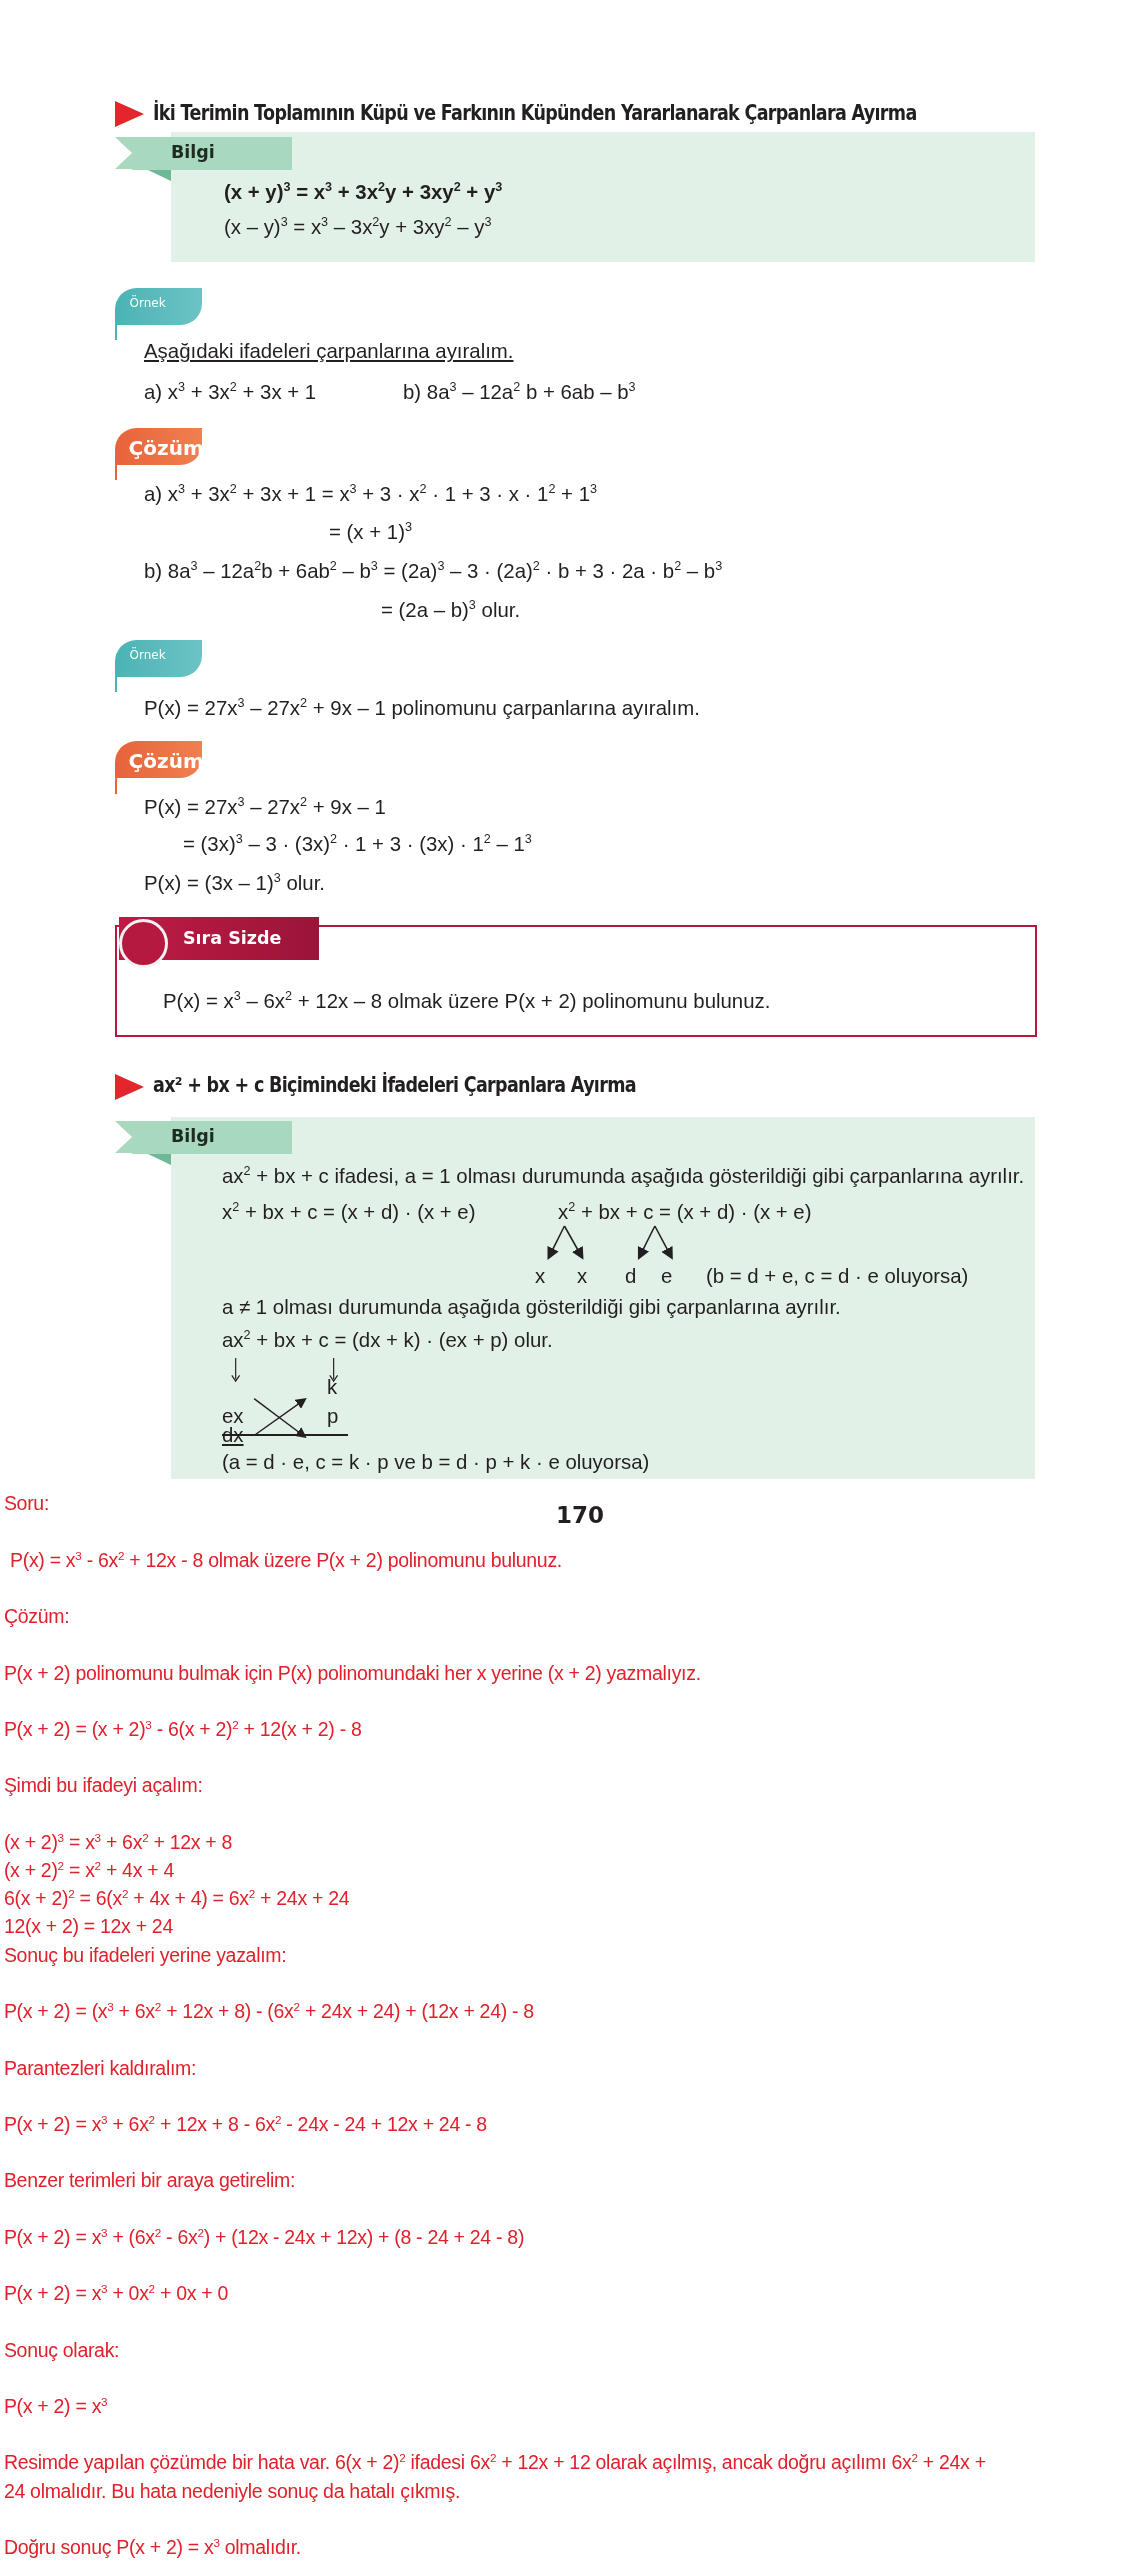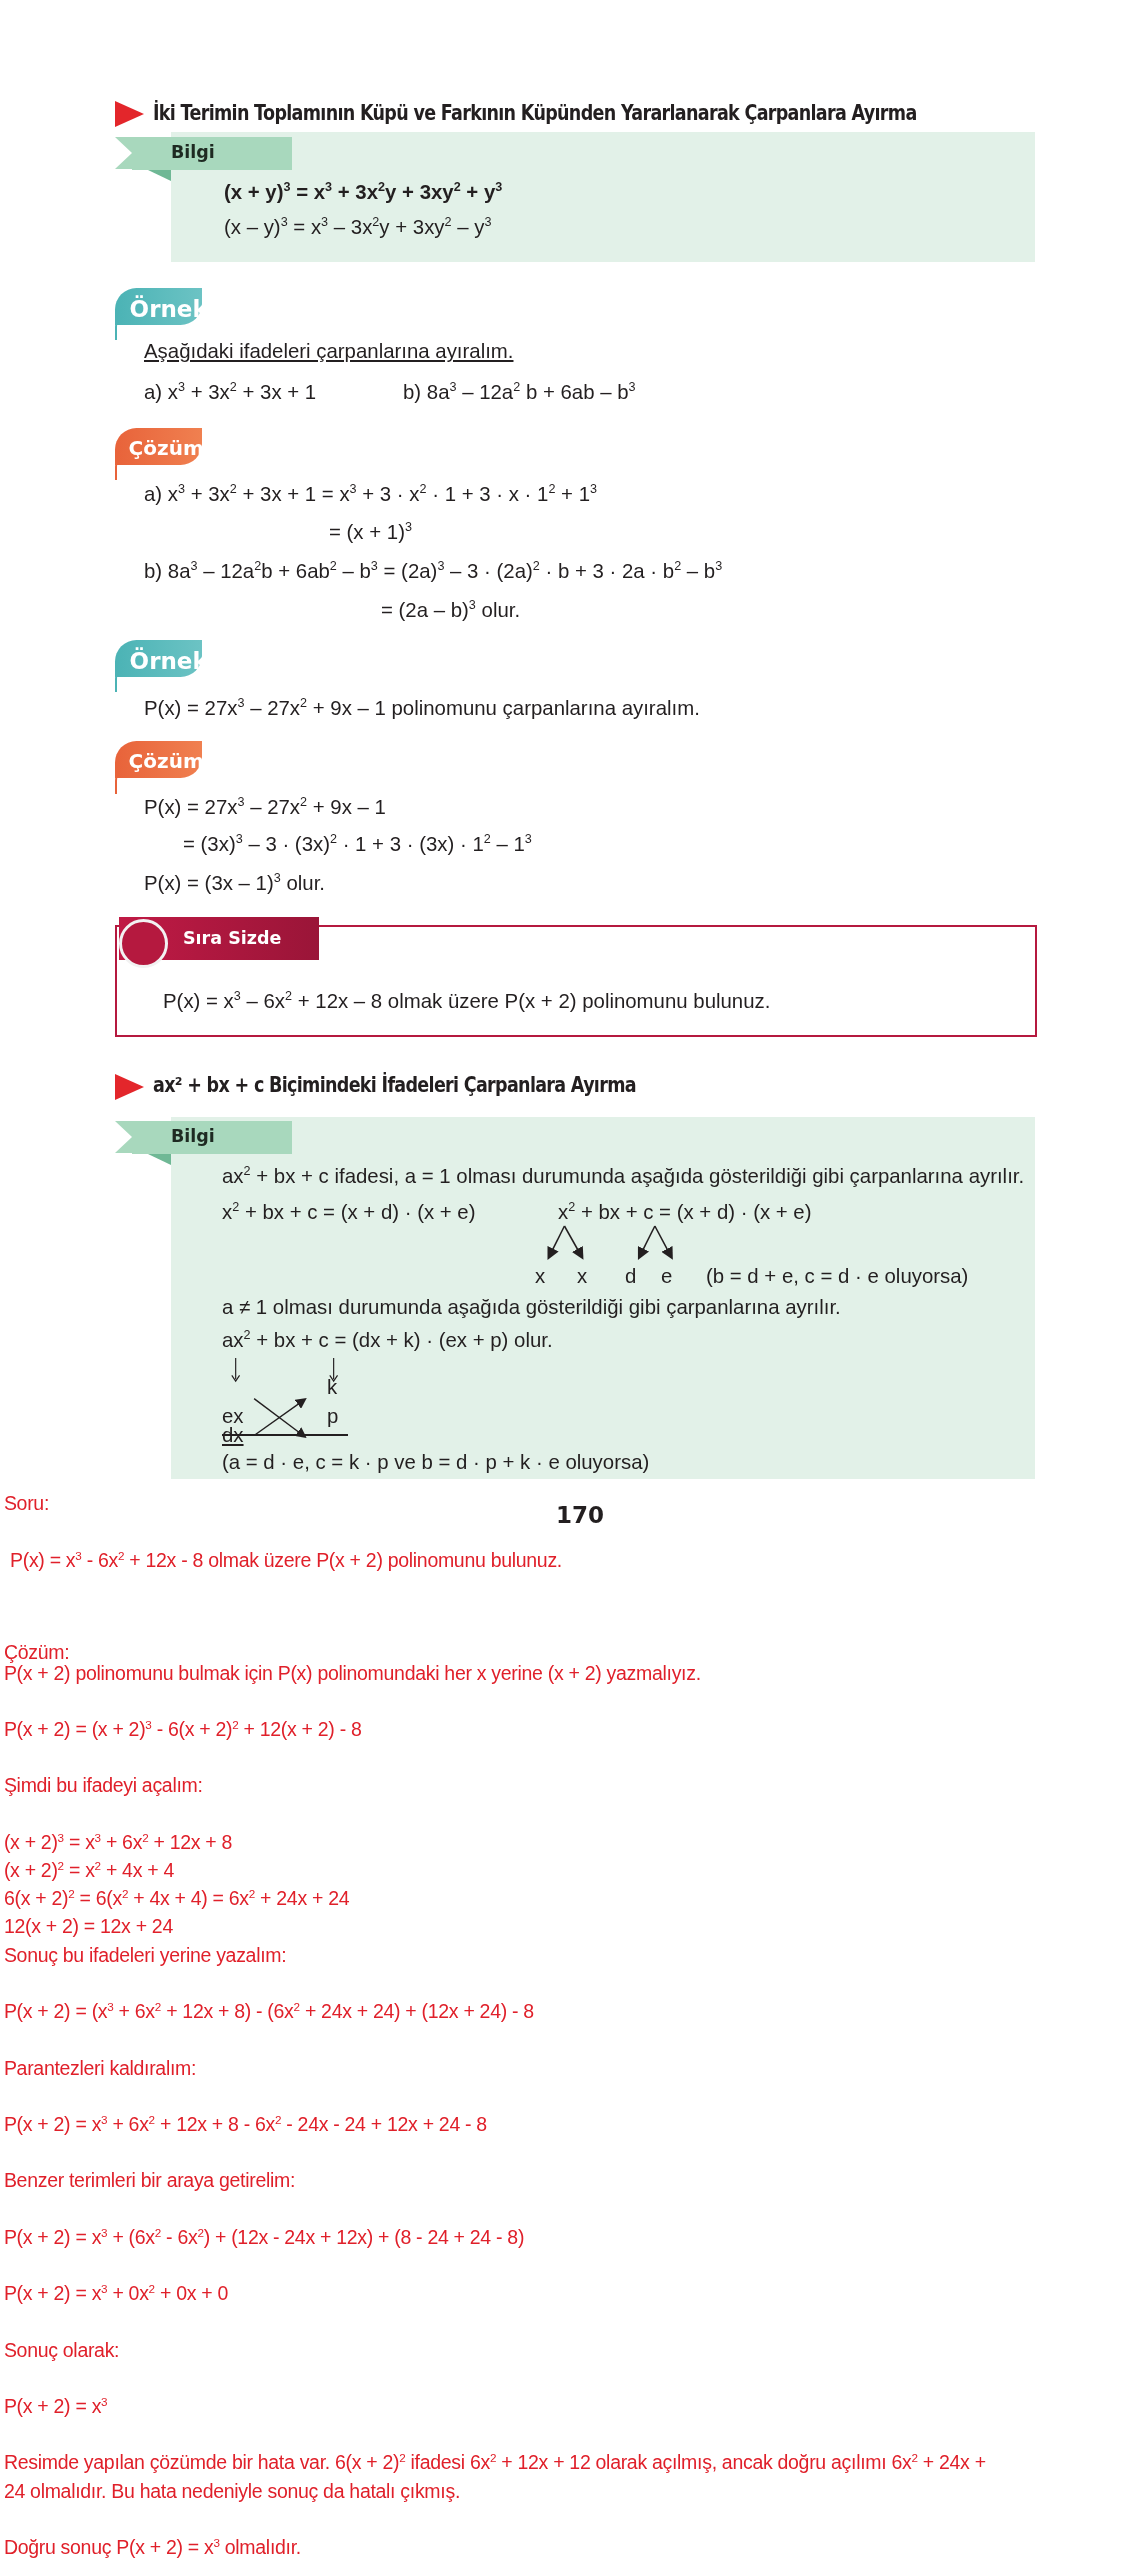--- a/index.html
+++ b/index.html
@@ -11,21 +11,21 @@
   .arrow-red { width:0; height:0; border-top:13.6px solid transparent; border-bottom:13.6px solid transparent;
                border-left:29px solid #e3262b; }
   .bilgi-box { background:#e2f1e8; }
   .bilgi-tag { background:#a8d8bd; color:#1e2a22; font-family:"DejaVu Sans", sans-serif; font-weight:bold;
                font-size:17.5px; padding:0 0 0 0; }
   .bilgi-notch-l { width:0; height:0; border-top:16.5px solid #a8d8bd; border-bottom:16.5px solid #a8d8bd; border-left:17.5px solid transparent; }
   .bilgi-fold { width:0; height:0; border-top:11.7px solid #6fb895; border-left:23px solid transparent; }
   .math { font-size:20.4px; color:#231f20; white-space:nowrap; }
   .math sup { font-size:12.6px; vertical-align:super; line-height:0; }
   .tag-ornek { background:linear-gradient(90deg,#4bb3b5,#6cc3c4); border-radius:21.4px 0 21.4px 0; color:#ffffff;
-               font-family:"DejaVu Sans", sans-serif; font-weight:bold; font-size:23px; }
+               font-family:"DejaVu Sans", sans-serif; font-weight:normal; font-size:12px; }
   .tag-cozum { background:linear-gradient(90deg,#e8633a,#f08050); border-radius:21.4px 0 21.4px 0; color:#ffffff;
                font-family:"DejaVu Sans", sans-serif; font-weight:bold; font-size:20px; }
   .tag-tail-o { width:13.6px; height:29px; border-left:2.9px solid #4bb3b5; border-top-left-radius:17.5px; }
   .tag-tail-c { width:13.6px; height:29px; border-left:2.9px solid #e8633a; border-top-left-radius:17.5px; }
   .sira-box { border:2.9px solid #b5193f; background:#ffffff; }
   .sira-tag { background:linear-gradient(90deg,#c01a45,#9a1538); color:#ffffff; font-family:"DejaVu Sans", sans-serif;
               font-weight:bold; font-size:17.5px; }
   .sira-circle { width:49px; height:49px; border-radius:50%; background:#b5193f; border:3.9px solid #f2f2f2; box-sizing:border-box; }
   .page-num { font-family:"DejaVu Sans", sans-serif; font-weight:bold; font-size:23px; color:#231f20; }
   .red { color:#e0202a; font-family:"Liberation Sans", sans-serif; font-size:19.5px; white-space:nowrap;
@@ -142,21 +142,21 @@
 <div class="abs math" style="left:222px;top:1405px;">ex</div>
 <div class="abs math" style="left:327px;top:1405px;">p</div>
 <div class="abs" style="left:222px;top:1434px;width:126px;height:1.9px;background:#231f20;"></div>
 <div class="abs math" style="left:222px;top:1451px;">(a = d · e, c = k · p ve b = d · p + k · e oluyorsa)</div>
 
 <div class="abs page-num" style="left:556px;top:1502px;">170</div>
 
 <div id="answer-lines">
     <div class="abs red" style="left: 3.9px; top: 1492px; color: rgb(224, 32, 42);">Soru:</div>
     <div class="abs red" style="left: 10px; top: 1549px; color: rgb(224, 32, 42);">P(x) = x<sup>3</sup> - 6x<sup>2</sup> + 12x - 8 olmak üzere P(x + 2) polinomunu bulunuz.</div>
-    <div class="abs red" style="left: 3.9px; top: 1605px; color: rgb(224, 32, 42); margin-top: 36px;">Çözüm:</div>
+    <div class="abs red" style="left: 3.9px; top: 1605px; color: rgb(224, 32, 42);">Çözüm:</div>
     <div class="abs red" style="left: 3.9px; top: 1662px; color: rgb(224, 32, 42);">P(x + 2) polinomunu bulmak için P(x) polinomundaki her x yerine (x + 2) yazmalıyız.</div>
     <div class="abs red" style="left: 3.9px; top: 1718px; color: rgb(224, 32, 42);">P(x + 2) = (x + 2)<sup>3</sup> - 6(x + 2)<sup>2</sup> + 12(x + 2) - 8</div>
     <div class="abs red" style="left: 3.9px; top: 1774px; color: rgb(224, 32, 42);">Şimdi bu ifadeyi açalım:</div>
     <div class="abs red" style="left: 3.9px; top: 1831px; color: rgb(224, 32, 42);">(x + 2)<sup>3</sup> = x<sup>3</sup> + 6x<sup>2</sup> + 12x + 8</div>
     <div class="abs red" style="left: 3.9px; top: 1859px; color: rgb(224, 32, 42);">(x + 2)<sup>2</sup> = x<sup>2</sup> + 4x + 4</div>
     <div class="abs red" style="left: 3.9px; top: 1887px; color: rgb(224, 32, 42);">6(x + 2)<sup>2</sup> = 6(x<sup>2</sup> + 4x + 4) = 6x<sup>2</sup> + 24x + 24</div>
     <div class="abs red" style="left: 3.9px; top: 1915px; color: rgb(224, 32, 42);">12(x + 2) = 12x + 24</div>
     <div class="abs red" style="left: 3.9px; top: 1944px; color: rgb(224, 32, 42);">Sonuç bu ifadeleri yerine yazalım:</div>
     <div class="abs red" style="left: 3.9px; top: 2000px; color: rgb(224, 32, 42);">P(x + 2) = (x<sup>3</sup> + 6x<sup>2</sup> + 12x + 8) - (6x<sup>2</sup> + 24x + 24) + (12x + 24) - 8</div>
     <div class="abs red" style="left: 3.9px; top: 2057px; color: rgb(224, 32, 42);">Parantezleri kaldıralım:</div>

